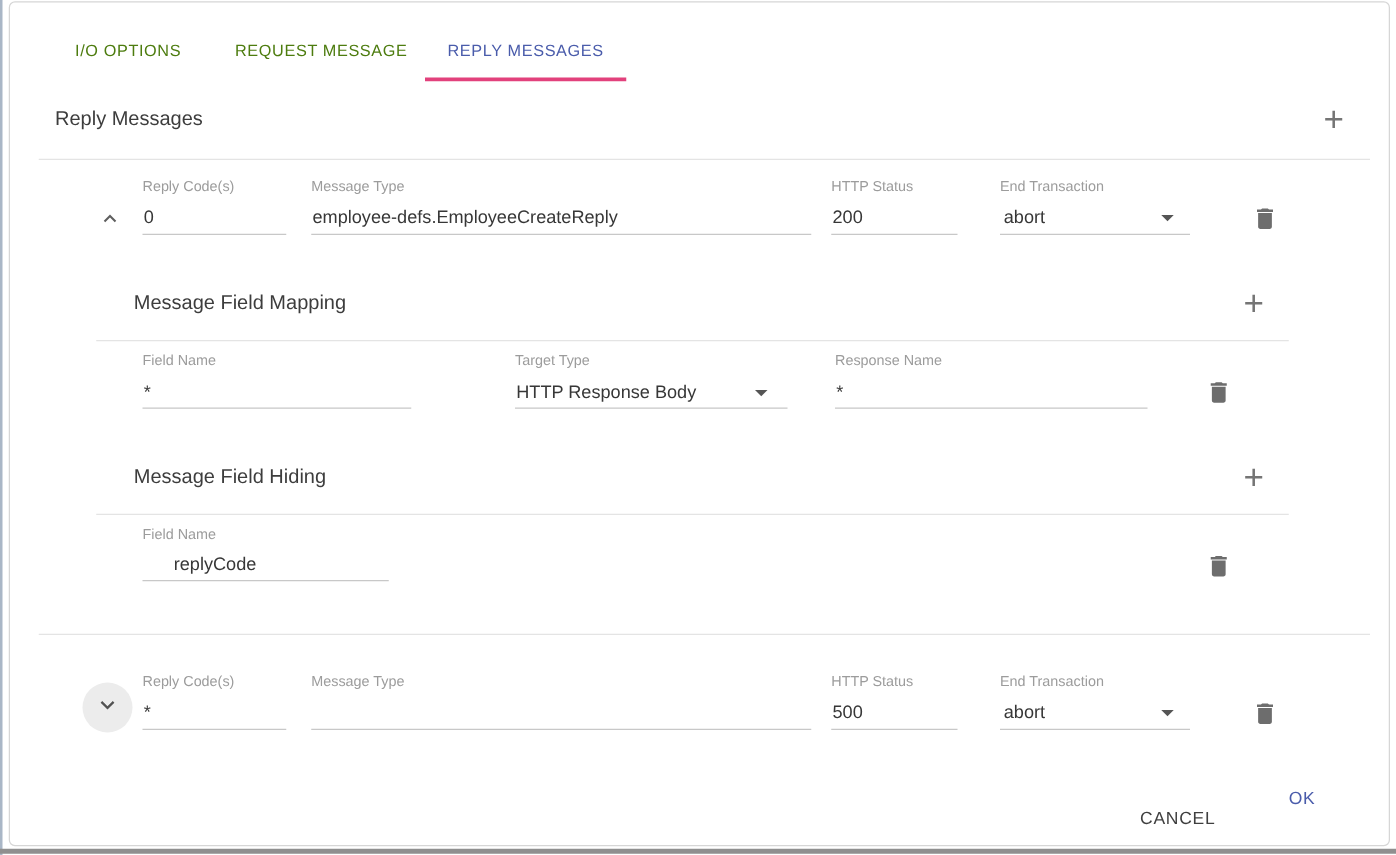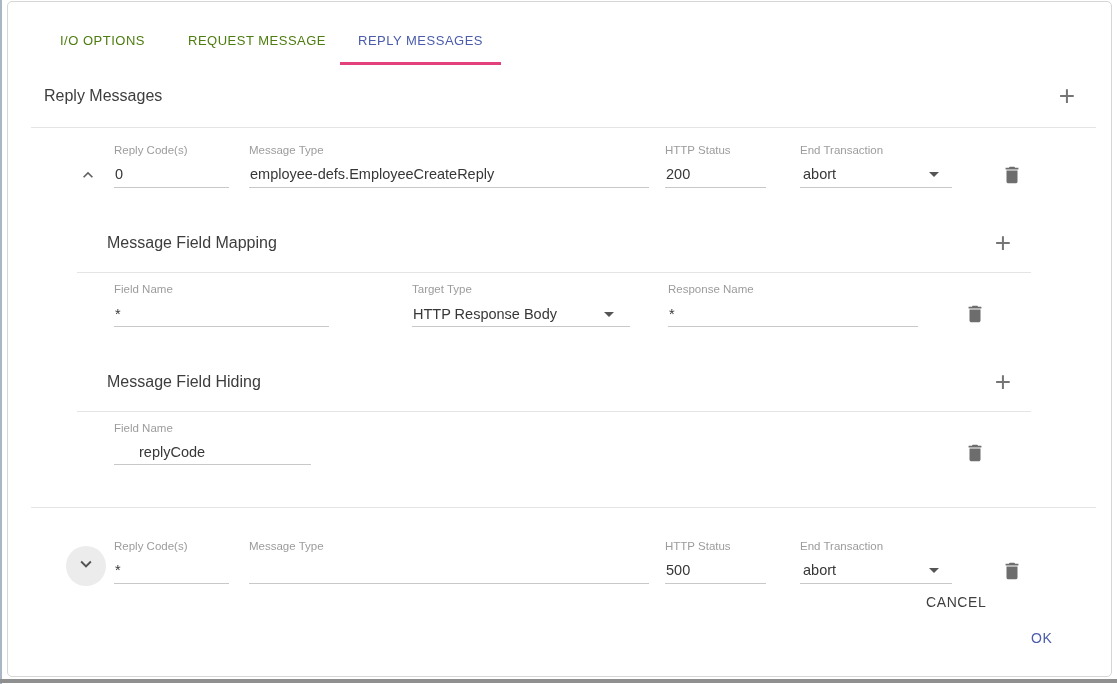--- a/index.html
+++ b/index.html
@@ -158,18 +158,18 @@
     <div class="f-line" style="left:792px;top:581px;width:152px;"></div>
 
     <button class="icon-btn trash" style="left:993px;top:558px;">
       <span>
         <svg width="22" height="22" viewBox="0 0 24 24" fill="#6d6d6d">
             <path d="M6 19c0 1.1.9 2 2 2h8c1.1 0 2-.9 2-2V7H6v12zM19 4h-3.5l-1-1h-5l-1 1H5v2h14V4z"></path>
           </svg>
       </span>
     </button>
 
-    <button class="footer-btn btn-cancel" style="left:904px;top:592px;margin-left:14px;">CANCEL</button>
+    <button class="footer-btn btn-cancel" style="left:904px;top:644px;">CANCEL</button>
     <button class="footer-btn btn-ok" style="left:1023px;top:628px;">OK</button>
   </div>
 
   <div class="bottom-edge"></div>
 </div>
 
 </body></html>

